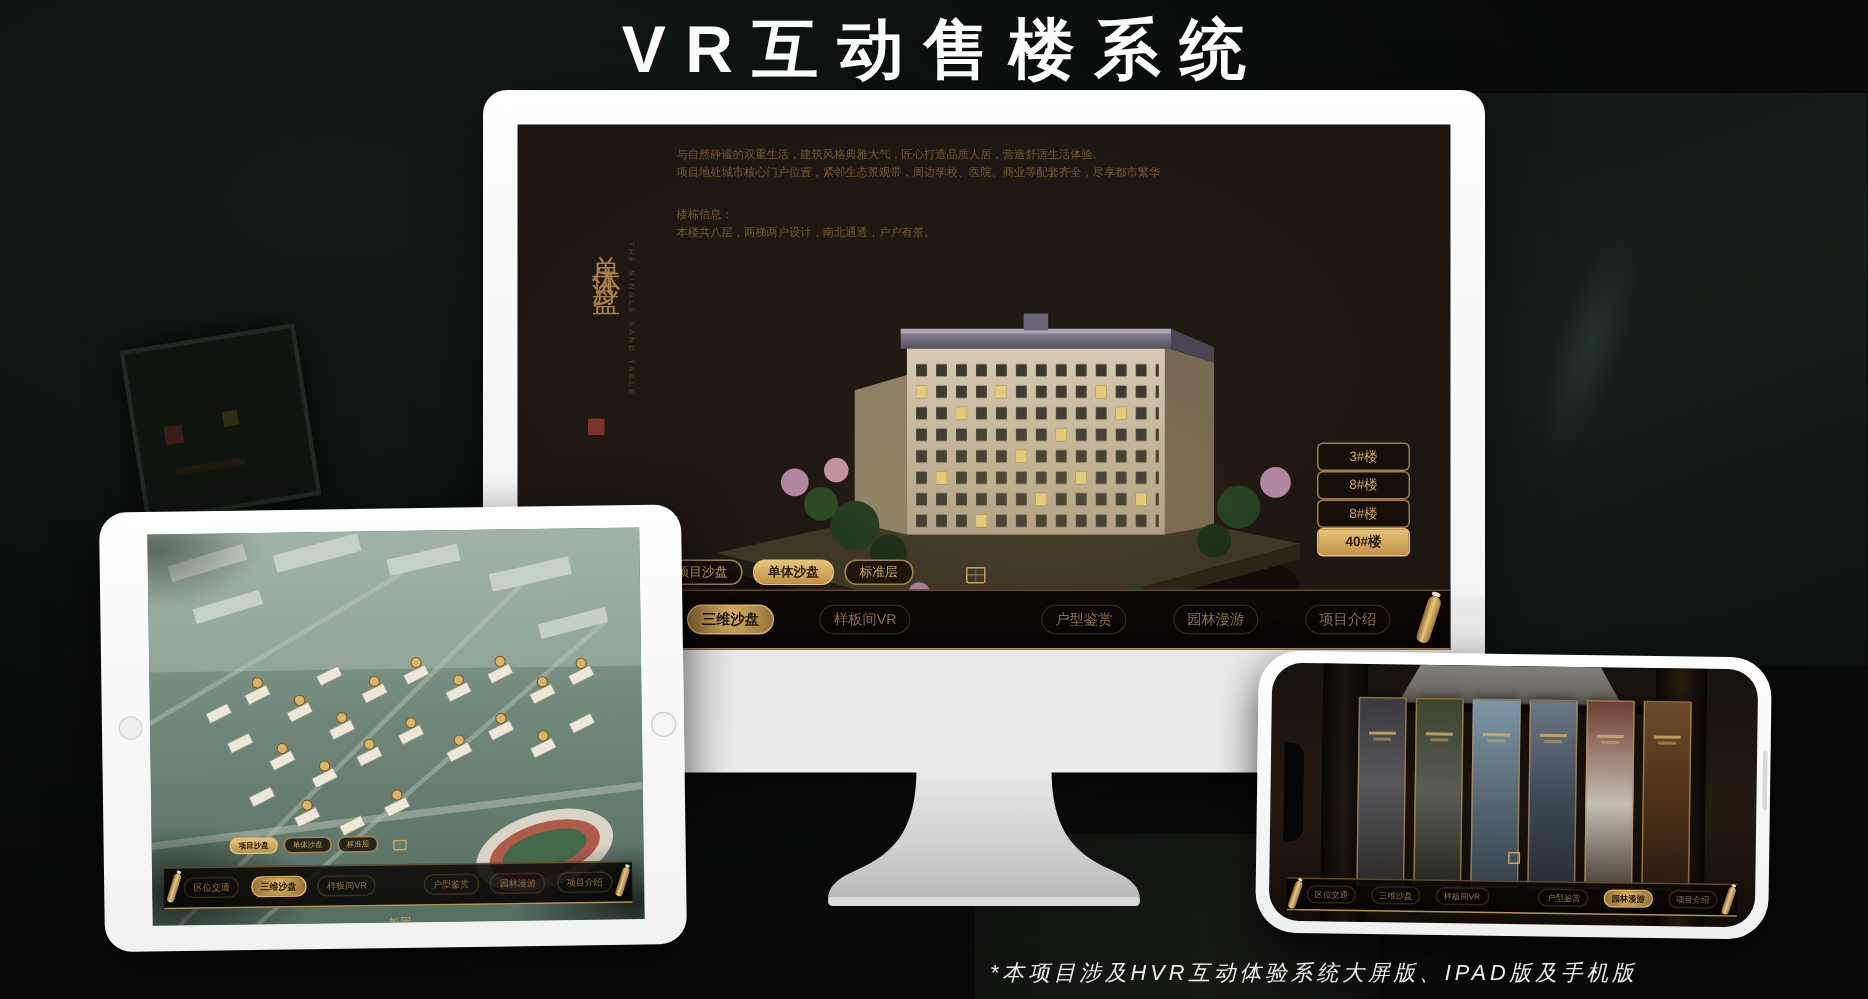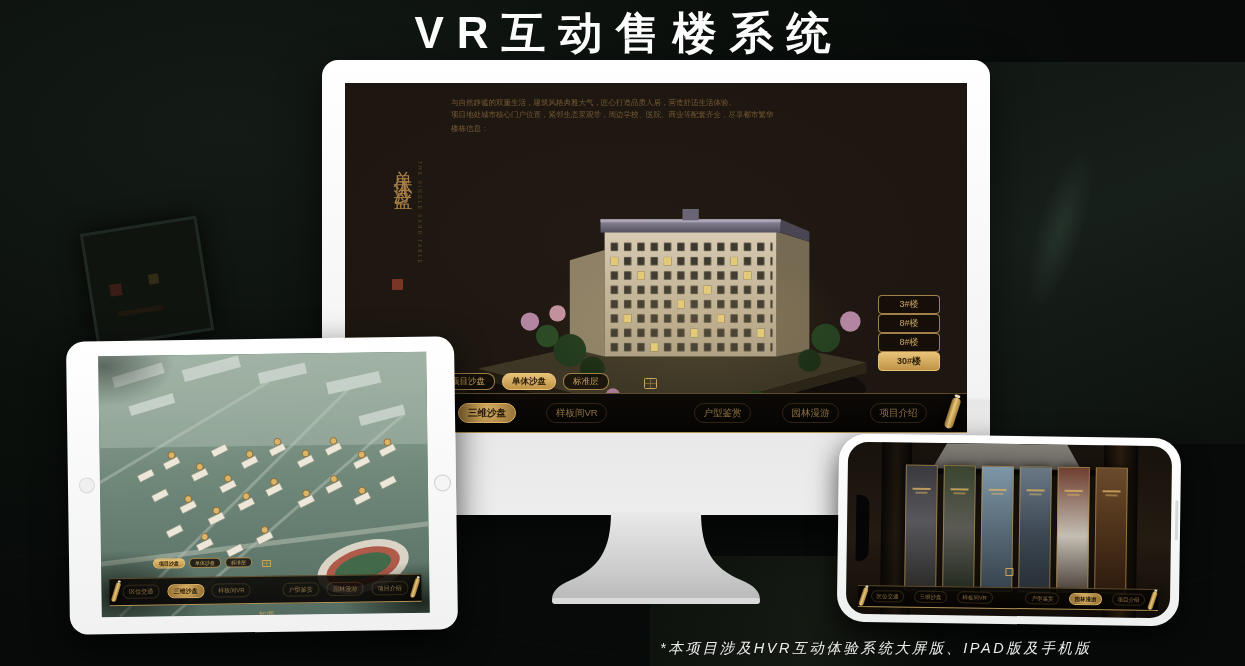--- a/index.html
+++ b/index.html
@@ -59,21 +59,21 @@
   .m-block .num{font-size:42px;line-height:1;}
   .m-block .suffix{font-size:13px;margin-left:2px;}
   .m-vert{position:absolute;left:46px;top:72px;writing-mode:vertical-rl;color:#a87f47;
       font-family:"DejaVu Serif",serif;font-size:19px;letter-spacing:7px;}
   .m-vert-sub{position:absolute;left:72px;top:78px;writing-mode:vertical-rl;color:#6b5330;
       font-size:5px;letter-spacing:2px;opacity:.8;}
   .m-seal{position:absolute;left:47px;top:196px;width:11px;height:11px;background:#8a3b2a;opacity:.85;border-radius:1px;}
   .m-desc{position:absolute;left:106px;top:14px;width:400px;color:#7d6136;font-size:7.5px;
       line-height:12px;filter:blur(.35px);opacity:.9;}
   .m-desc span{display:block;white-space:nowrap;overflow:hidden;}
-  .m-desc .l3{margin-top:2px;}
+  .m-desc .l3{margin-top:16px;}
   .m-building{position:absolute;left:104px;top:82px;width:430px;height:262px;}
   .m-floors{position:absolute;left:533px;top:212px;display:flex;flex-direction:column;gap:0;}
   .m-floors .pill{width:60px;font-size:9px;padding:2px 0;border-radius:4px;}
   .m-tabs{position:absolute;left:96px;top:290px;display:flex;gap:7px;}
   .m-tabs .pill{font-size:8.5px;padding:1.5px 9px;border-radius:8px;}
   .m-navbar{left:0;right:0;bottom:0;height:38px;font-size:9.5px;padding:0 10px;}
   .m-navbar .scroll-roll{font-size:9.5px;margin-left:6px;}
   
   .tablet{position:absolute;left:68px;top:339px;z-index:20;transform:rotate(-.8deg);}
   .tablet-body{position:relative;width:388px;height:293px;border-radius:18px;
@@ -156,20 +156,21 @@
       <div class="m-screen">
 
         <div class="m-vert">单体沙盘</div>
         <div class="m-vert-sub">THE SINGLE SAND TABLE</div>
         <div class="m-seal"></div>
 
         <div class="m-desc">
           <span>与自然静谧的双重生活，建筑风格典雅大气，匠心打造品质人居，营造舒适生活体验。</span>
           <span>项目地处城市核心门户位置，紧邻生态景观带，周边学校、医院、商业等配套齐全，尽享都市繁华</span>
           <span class="l3">楼栋信息：</span>
+          <span>本楼共八层，两梯两户设计，南北通透，户户有景。</span>
         </div>
 
         <svg class="m-building" viewBox="0 0 420 250">
           <defs>
             <linearGradient id="wallG" x1="0" y1="0" x2="0" y2="1">
               <stop offset="0" stop-color="#d8cbb2"></stop>
                 <stop offset="1" stop-color="#ad9f84"></stop>
             </linearGradient>
             <linearGradient id="roofG" x1="0" y1="0" x2="0" y2="1">
               <stop offset="0" stop-color="#938da0"></stop>
@@ -224,21 +225,21 @@
           <circle cx="238" cy="240" r="9" fill="#223d1c"></circle>
           <circle cx="268" cy="234" r="8" fill="#1b3015"></circle>
           <circle cx="300" cy="226" r="9" fill="#243f1e"></circle>
           <ellipse cx="240" cy="150" rx="150" ry="70" fill="url(#glowG)" opacity=".3"></ellipse>
         </svg>
 
         <div class="m-floors">
           <div class="pill">3#楼</div>
           <div class="pill">8#楼</div>
           <div class="pill">8#楼</div>
-          <div class="pill sel">30#楼</div>
+          <div class="pill sel">40#楼</div>
         </div>
 
         <div class="m-tabs">
           <div class="pill">项目沙盘</div>
           <div class="pill sel">单体沙盘</div>
           <div class="pill">标准层</div>
         </div>
 
         <div class="navbar m-navbar">
           <div class="nav-items">

